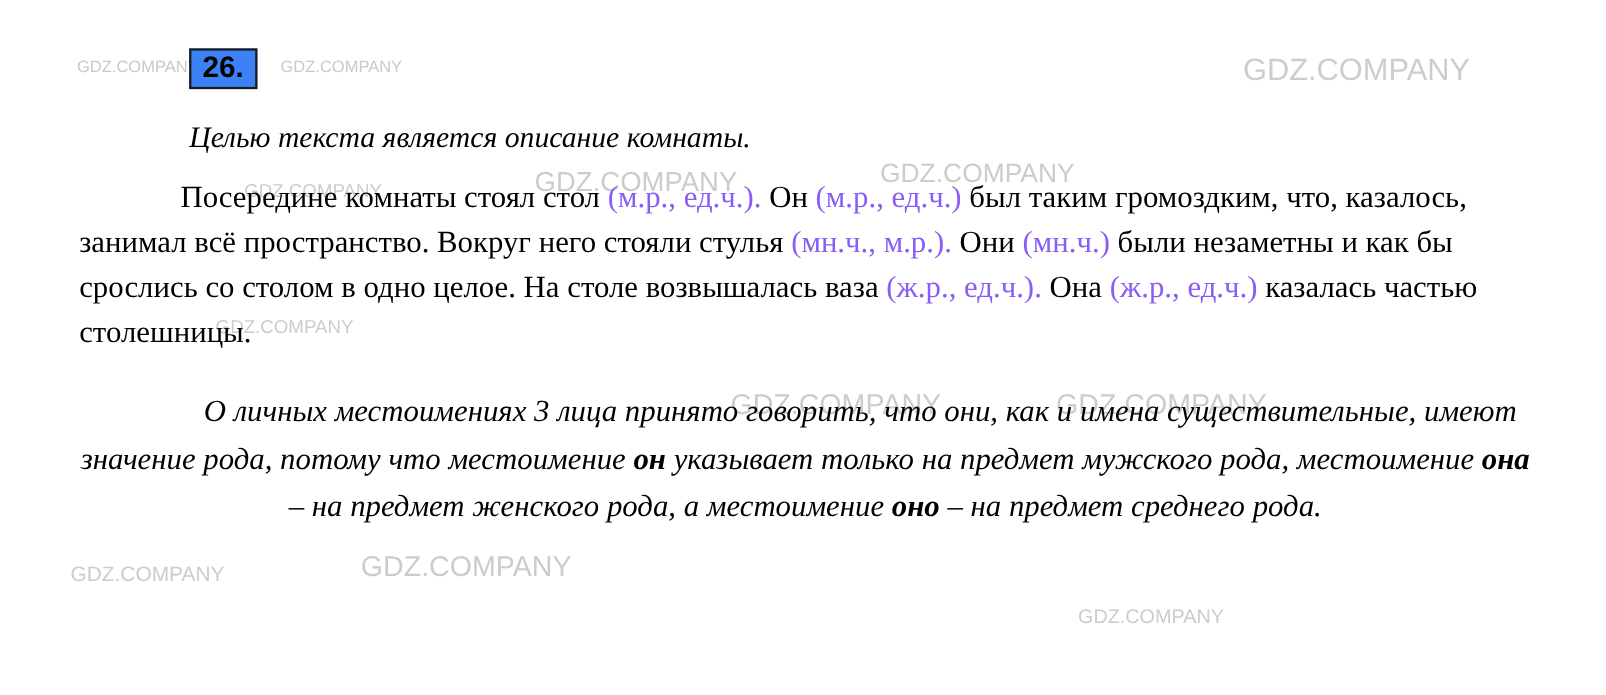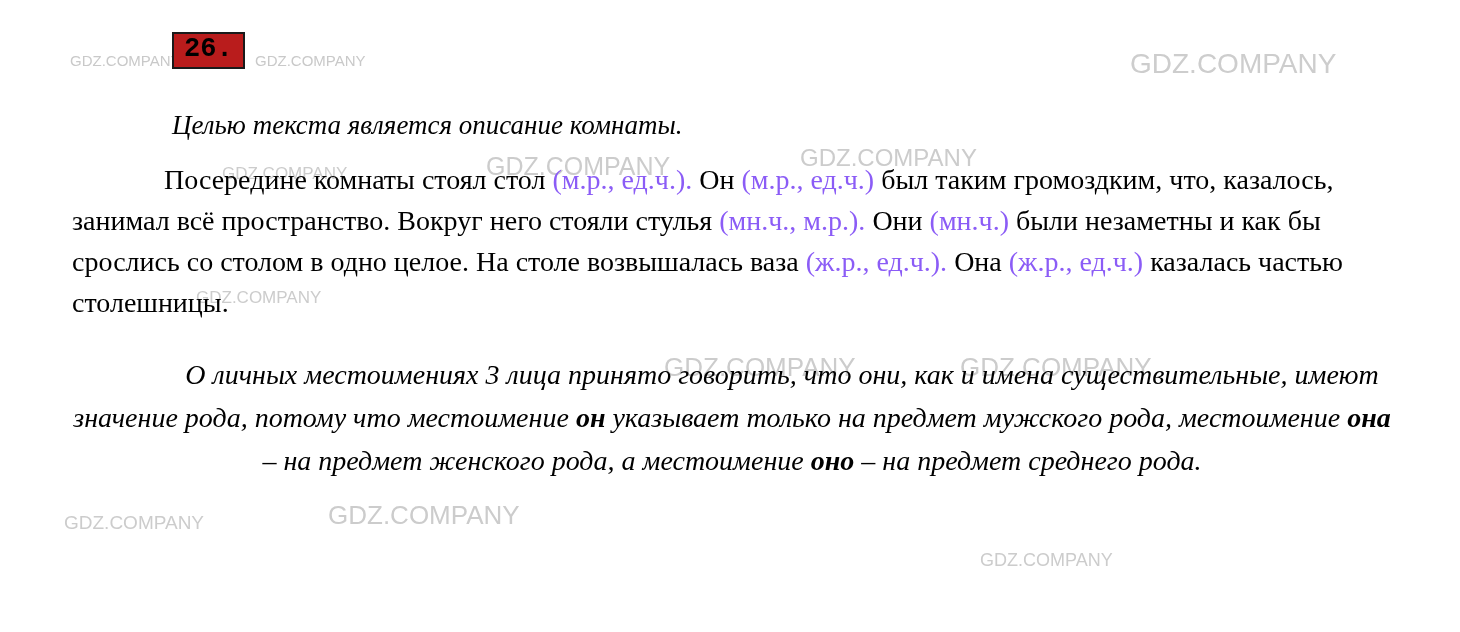--- a/index.html
+++ b/index.html
@@ -28,28 +28,28 @@
     color: #cfcfcf;
     white-space: nowrap;
     pointer-events: none;
     user-select: none;
   }
 
   
   .ex-number {
     position: absolute;
     left: 172px;
-    top: 32px;
+    top: 44px;
     border: 2px solid #1a1a1a;
     padding: 2px 10px 4px 10px;
-    font-family: Liberation Mono, monospace;
+    font-family: Liberation Sans, sans-serif;
     font-weight: bold;
     font-size: 27px;
     line-height: 1.0;
-    background: #b91c1c;
+    background: #3b82f6;
   }
 
   
   .content {
     position: absolute;
     left: 72px;
     top: 112px;
     width: 1320px;
   }
 

